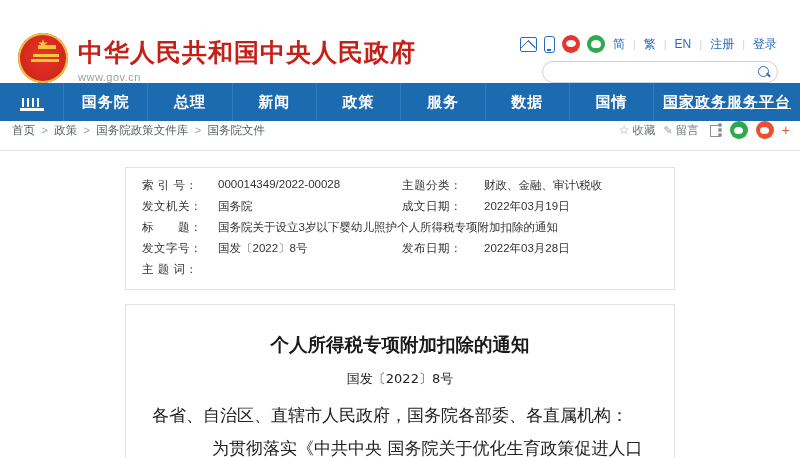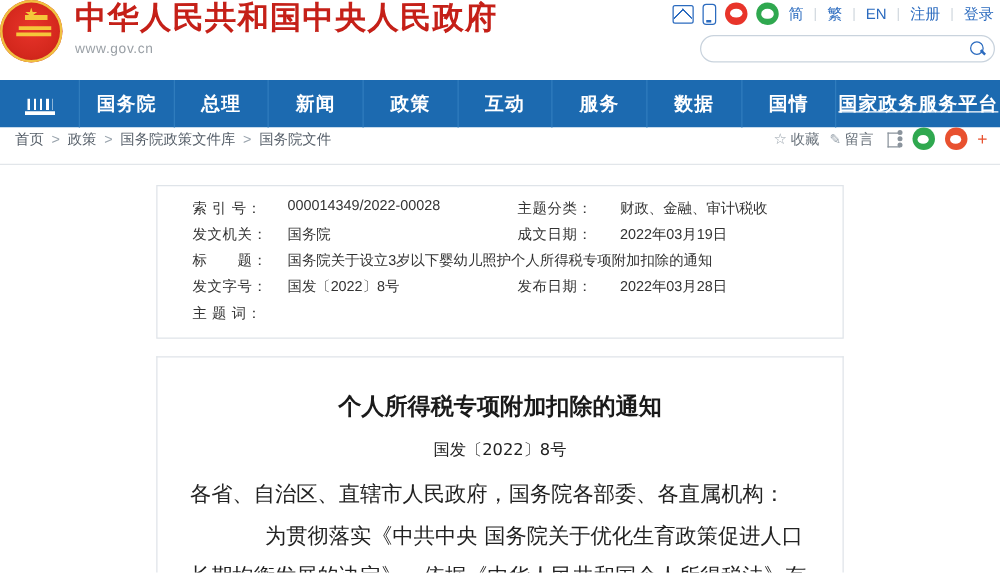--- a/index.html
+++ b/index.html
@@ -8,25 +8,25 @@
     width: 800px; height: 458px;
     overflow: hidden;
     background: #ffffff;
     font-family: "Liberation Sans", sans-serif;
   }
   .page { position: relative; width: 800px; height: 458px; background:#fff; }
 
   
   .header {
     position: relative;
-    height: 64px;
+    height: 83px;
     background: #ffffff;
-    padding: 0 0;
+    padding: 0 18px;
     display: flex;
-    align-items: flex-start;
+    align-items: flex-end;
   }
   .emblem {
     width: 50px; height: 50px;
     border-radius: 50%;
     background: radial-gradient(circle at 50% 45%, #e8342a 0%, #d4281d 60%, #b81d14 100%);
     position: relative;
     flex: 0 0 auto;
     margin-right: 10px;
     box-shadow: inset 0 0 0 2px #f0c040;
   }
@@ -250,21 +250,21 @@
   .badge-red { background: #e8512f; }
   .badge-circ .in {
     width: 9px; height: 7px; border-radius: 50%; background: #fff;
   }
   .plus-sign { color: #e8512f; font-size: 14px; cursor: pointer; }
 
   
   .meta {
     margin: 16px 125px 0 125px;
     border: 1px solid #dfe4e9;
-    padding: 10px 16px 12px 28px;
+    padding: 10px 16px 12px 16px;
     display: grid;
     grid-template-columns: 72px 180px 78px 1fr;
     row-gap: 6px;
     column-gap: 4px;
     font-size: 11.5px;
     color: #333;
   }
   .meta .lbl { color: #333; white-space: nowrap; letter-spacing: .5px; }
   .meta .val { color: #333; }
   .meta .wide-val { grid-column: 2 / span 3; }
@@ -338,21 +338,20 @@
   </div>
 
   <div class="nav">
     <div class="nav-home">
       <span class="nav-home-icon"></span>
     </div>
     <div class="nav-item">国务院</div>
     <div class="nav-item">总理</div>
     <div class="nav-item">新闻</div>
     <div class="nav-item">政策</div>
-    <div class="nav-item">互动</div>
     <div class="nav-item">服务</div>
     <div class="nav-item">数据</div>
     <div class="nav-item">国情</div>
     <div class="nav-item wide">国家政务服务平台</div>
   </div>
 
   <div class="crumb-bar">
     <div class="crumb">
       <a>首页</a>
       <span class="sep">&gt;</span>

